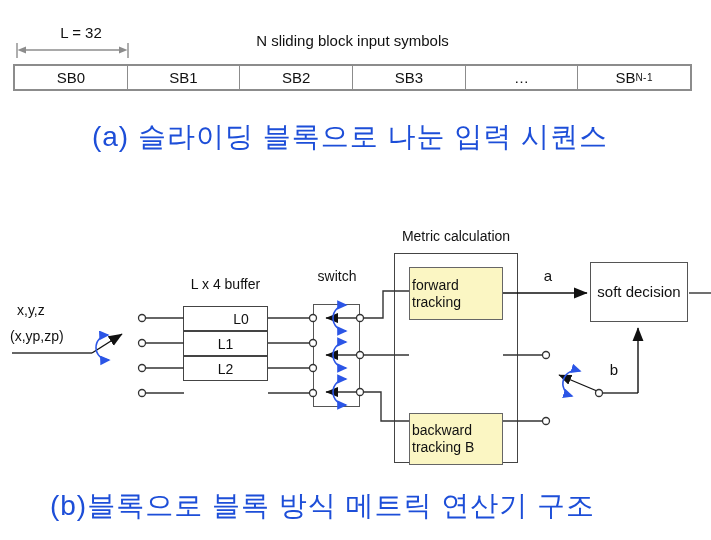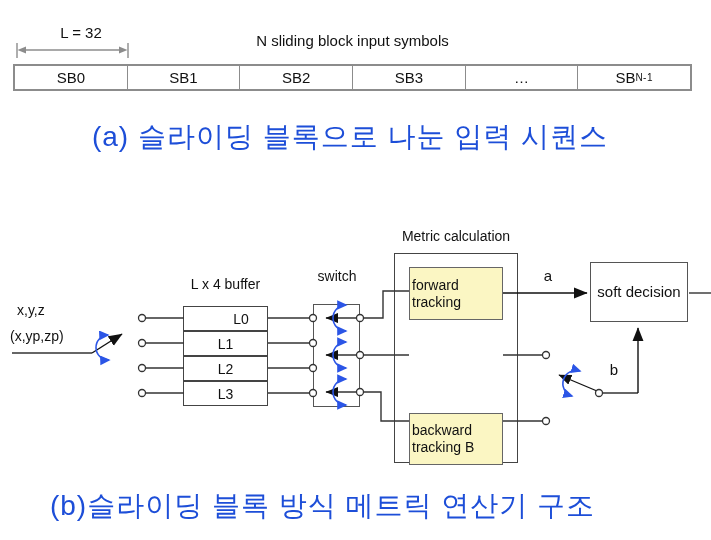--- a/index.html
+++ b/index.html
@@ -67,37 +67,36 @@
   <div class="abs caption" style="left:0;top:118px;width:700px;">(a) 슬라이딩 블록으로 나눈 입력 시퀀스</div>
 
   <div class="abs lbl" style="left:17px;top:302px;">x,y,z</div>
   <div class="abs lbl" style="left:10px;top:328px;">(x,yp,zp)</div>
 
   <div class="abs lbl ctr" style="left:178px;top:276px;width:95px;height:16px;">L x 4 buffer</div>
 
   <div class="abs bufrow ctr" style="top:306px;padding-left:31px;">L0</div>
   <div class="abs bufrow ctr" style="top:331px;">L1</div>
   <div class="abs bufrow ctr" style="top:356px;">L2</div>
-  <div class="abs bufrow ctr" style="top:381px;">L3</div>
 
   <div class="abs lbl ctr" style="left:305px;top:268px;width:64px;height:16px;">switch</div>
   <div class="abs wirebox" style="left:313px;top:304px;width:47px;height:103px;"></div>
 
   <div class="abs lbl ctr" style="left:390px;top:228px;width:132px;height:16px;">Metric calculation</div>
   <div class="abs wirebox" style="left:394px;top:253px;width:124px;height:210px;border-color:#444;"></div>
 
   <div class="abs module ctr" style="top:267px;height:53px;">forward tracking</div>
   <div class="abs module ctr" style="top:413px;height:52px;">backward tracking B</div>
 
   <div id="soft-decision" class="abs ctr">soft decision</div>
 
   <div class="abs lbl15 ctr" style="left:538px;top:268px;width:20px;height:16px;">a</div>
   <div class="abs lbl15 ctr" style="left:604px;top:362px;width:20px;height:16px;">b</div>
 
-  <div class="abs caption" style="left:0;top:487px;width:645px;">(b)슬라이딩 블록 방식 메트릭 연산기 구조</div>
+  <div class="abs caption" style="left:0;top:487px;width:645px;">(b)블록으로 블록 방식 메트릭 연산기 구조</div>
 
   <svg width="711" height="540" viewBox="0 0 711 540">
     <defs>
       <marker id="ab" markerWidth="11" markerHeight="9" refX="9.5" refY="4" orient="auto">
         <path d="M0,0 L10,4 L0,8 z" fill="#111"></path>
       </marker>
       <marker id="abl" markerWidth="8" markerHeight="7" refX="5.5" refY="3" orient="auto-start-reverse">
         <path d="M0,0 L6.5,3 L0,6 z" fill="#2B55E6"></path>
       </marker>
     </defs>

